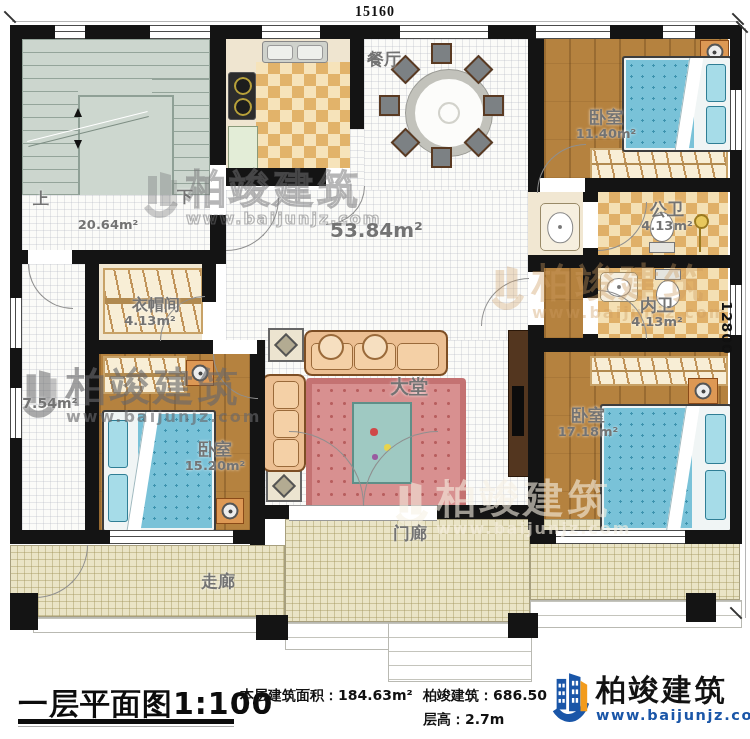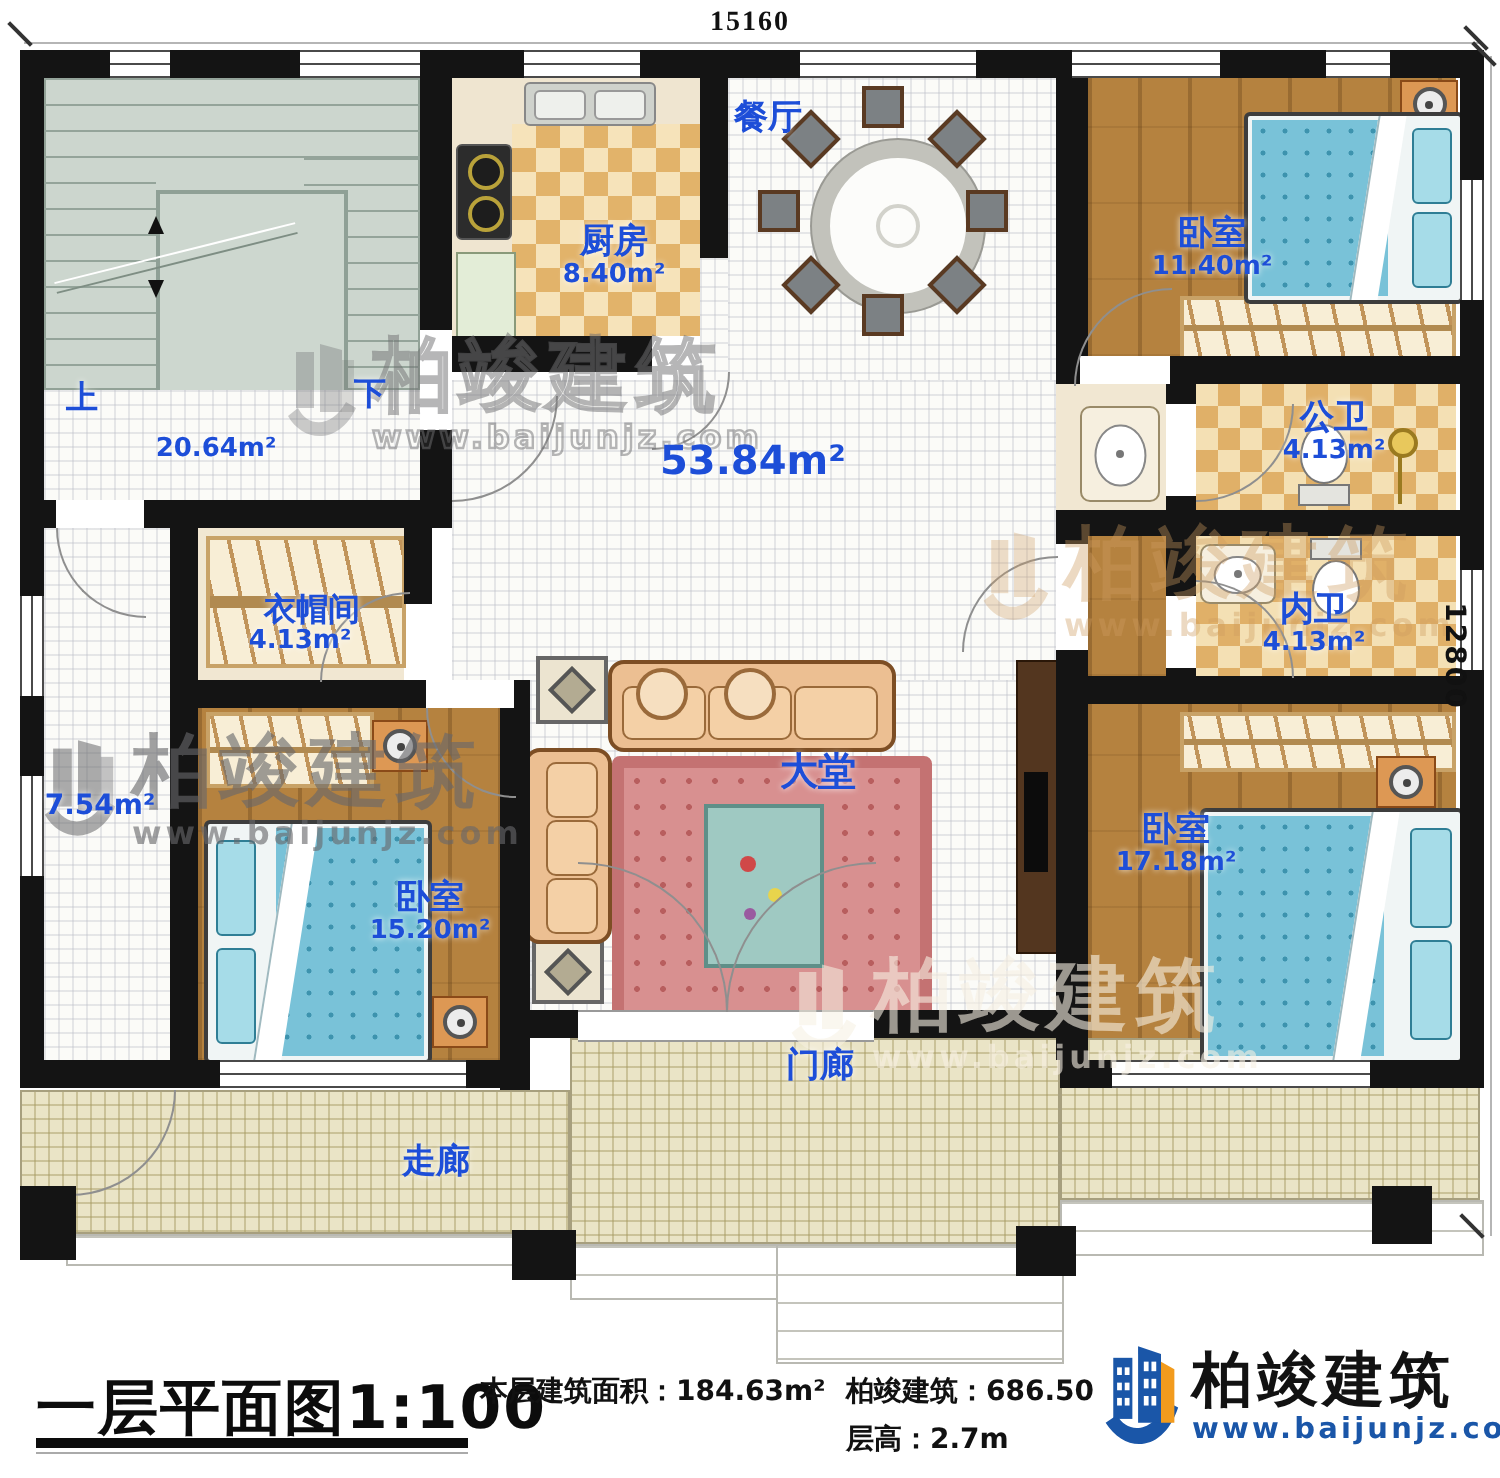--- a/index.html
+++ b/index.html
@@ -46,21 +46,21 @@
   .toilet .tank{position:absolute;left:3px;right:3px;height:9px;background:#e4e4df;border:1px solid #777;}
   .toilet .bowl{position:absolute;left:4px;right:4px;background:#fff;border:1px solid #777;border-radius:50%/55% 55% 45% 45%;}
   .sink{background:#f6efdf;border:1px solid #998a68;border-radius:5px;}
   .sink i{position:absolute;left:50%;top:52%;width:62%;height:64%;background:#fff;border:1px solid #888;border-radius:50%;transform:translate(-50%,-50%);}
   .sink b{position:absolute;left:50%;top:50%;width:4px;height:4px;background:#777;border-radius:50%;transform:translate(-50%,-50%);}
   .rug{background-color:#d89090;background-image:radial-gradient(circle,#b85e5e 1.3px,transparent 1.6px);background-size:13px 13px;border:6px solid #c47272;border-radius:4px;}
   .ctable{background:#9fc9c2;border:2px solid #5f8f88;}
   .dot{position:absolute;border-radius:50%;}
   .steps{background:#fff;border:1px solid #b9b9b2;background-image:repeating-linear-gradient(180deg,#c4c4bc 0 1px,transparent 1px 14px);}
   
-  .rlabel{position:absolute;text-align:center;color:#1d4ed8;line-height:1.1;}
+  .rlabel{position:absolute;text-align:center;color:#737373;line-height:1.1;}
   .rname{font-size:17px;font-weight:800;text-shadow:0 0 3px rgba(255,255,255,.85);}
   .rarea{font-size:13px;font-weight:700;text-shadow:0 0 3px rgba(255,255,255,.85);}
   .dim{position:absolute;font-size:14px;font-weight:700;color:#111;letter-spacing:1px;}
   .tick{position:absolute;width:16px;height:2px;background:#333;transform:rotate(45deg);}
   
   .wm{position:absolute;display:flex;align-items:flex-start;pointer-events:none;}
   .wm .txt{line-height:1;}
   .wm .t1{font-size:40px;font-weight:800;letter-spacing:4px;white-space:nowrap;}
   .wm .t2{font-size:16px;font-weight:800;letter-spacing:2px;white-space:nowrap;margin-top:3px;}
   .wm svg{margin-right:6px;}
@@ -337,24 +337,20 @@
         <div class="t1">柏竣建筑</div>
     <div class="t2">www.baijunjz.com</div>
       </div>
   </div>
 
   <div class="rlabel" style="left:48px;top:218px;width:120px;">
     <div class="rarea">20.64m²</div>
   </div>
   <div class="rlabel rname" style="left:28px;top:190px;width:26px;font-size:16px;">上</div>
   <div class="rlabel rname" style="left:172px;top:188px;width:26px;font-size:16px;">下</div>
-  <div class="rlabel" style="left:262px;top:112px;width:90px;">
-    <div class="rname">厨房</div>
-    <div class="rarea">8.40m²</div>
-  </div>
   <div class="rlabel rname" style="left:352px;top:50px;width:64px;">餐厅</div>
   <div class="rlabel rarea" style="left:330px;top:219px;width:72px;font-size:20px;">53.84m²</div>
   <div class="rlabel rname" style="left:378px;top:376px;width:62px;font-size:19px;">大堂</div>
   <div class="rlabel" style="left:560px;top:108px;width:92px;">
     <div class="rname">卧室</div>
     <div class="rarea">11.40m²</div>
   </div>
   <div class="rlabel" style="left:630px;top:200px;width:74px;">
     <div class="rname">公卫</div>
     <div class="rarea">4.13m²</div>

